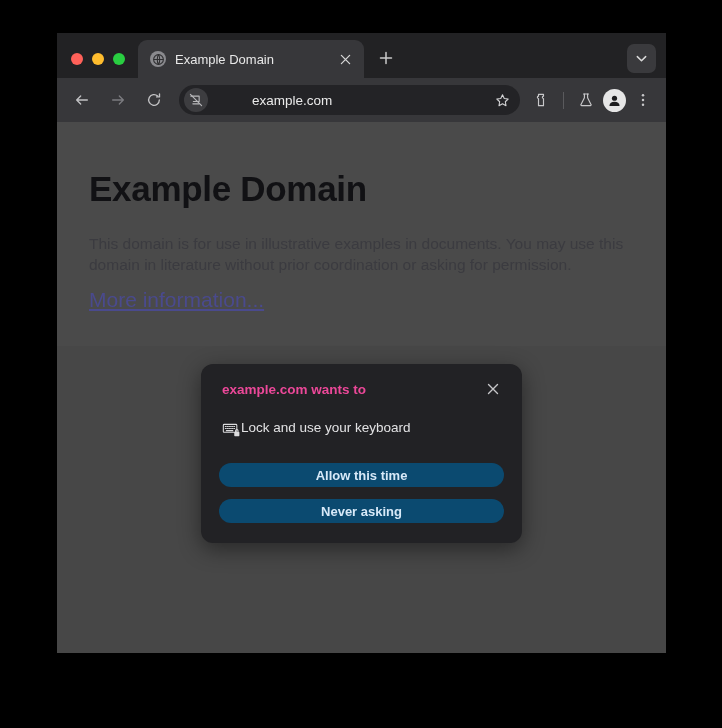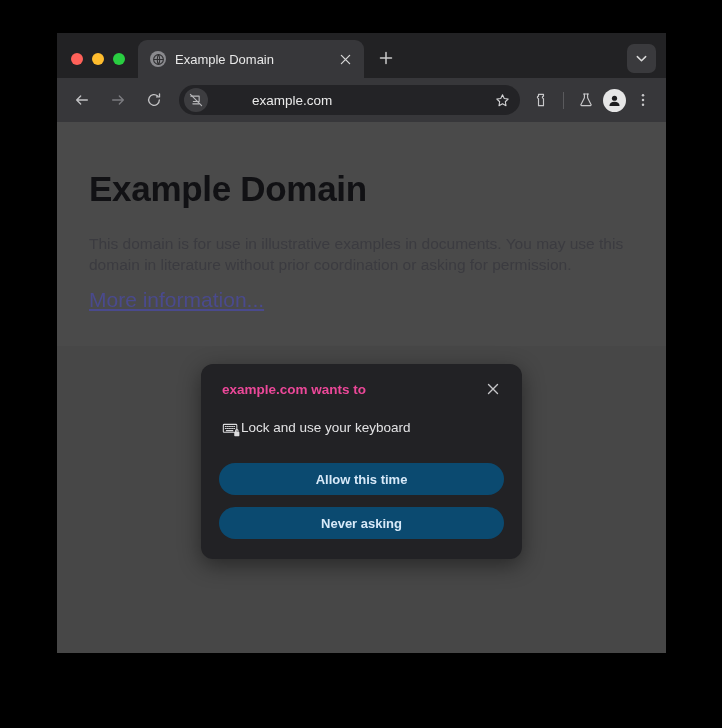--- a/index.html
+++ b/index.html
@@ -235,21 +235,21 @@
     display: flex; align-items: center; justify-content: center;
     color: #dcdcde;
   }
   .perm-label {
     color: #e2e2e4;
     font-size: 13.5px;
   }
   .dlg-btn {
     display: block;
     width: 100%;
-    height: 32px;
+    height: 24px;
     background: #0b4a70;
     color: #d7e9f8;
     border: none;
     border-radius: 16px;
     font-family: "Liberation Sans", sans-serif;
     font-size: 13px;
     font-weight: bold;
     margin-bottom: 12px;
     cursor: pointer;
   }

